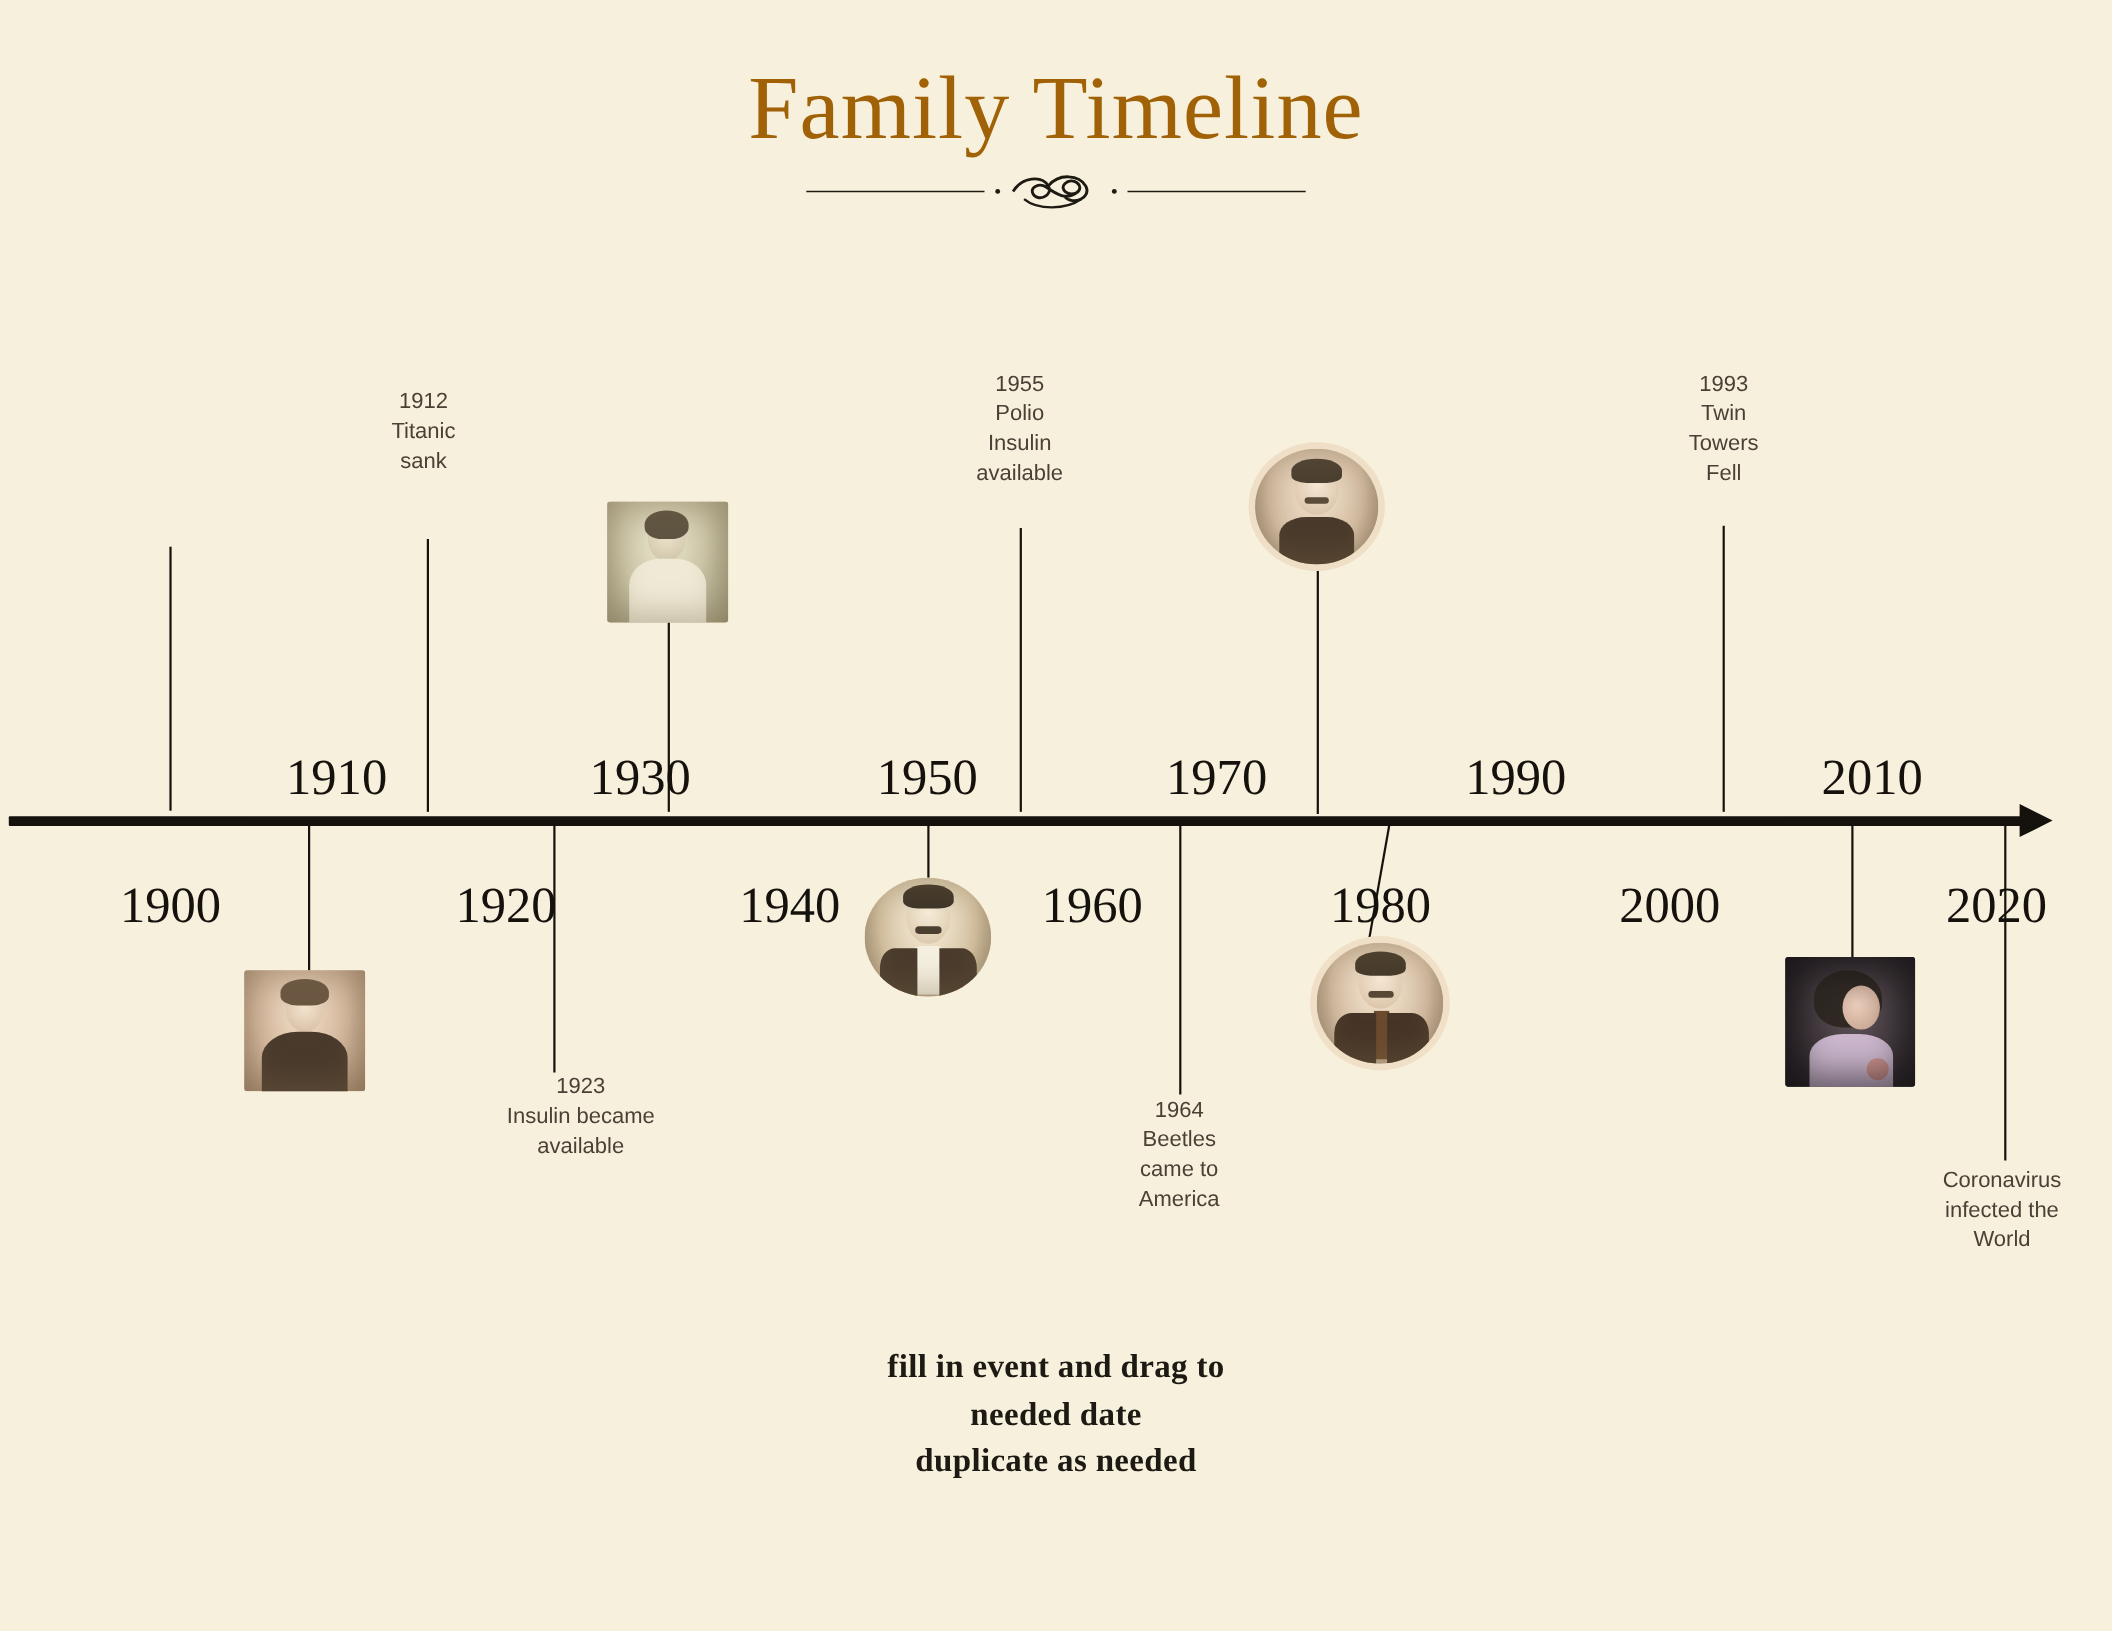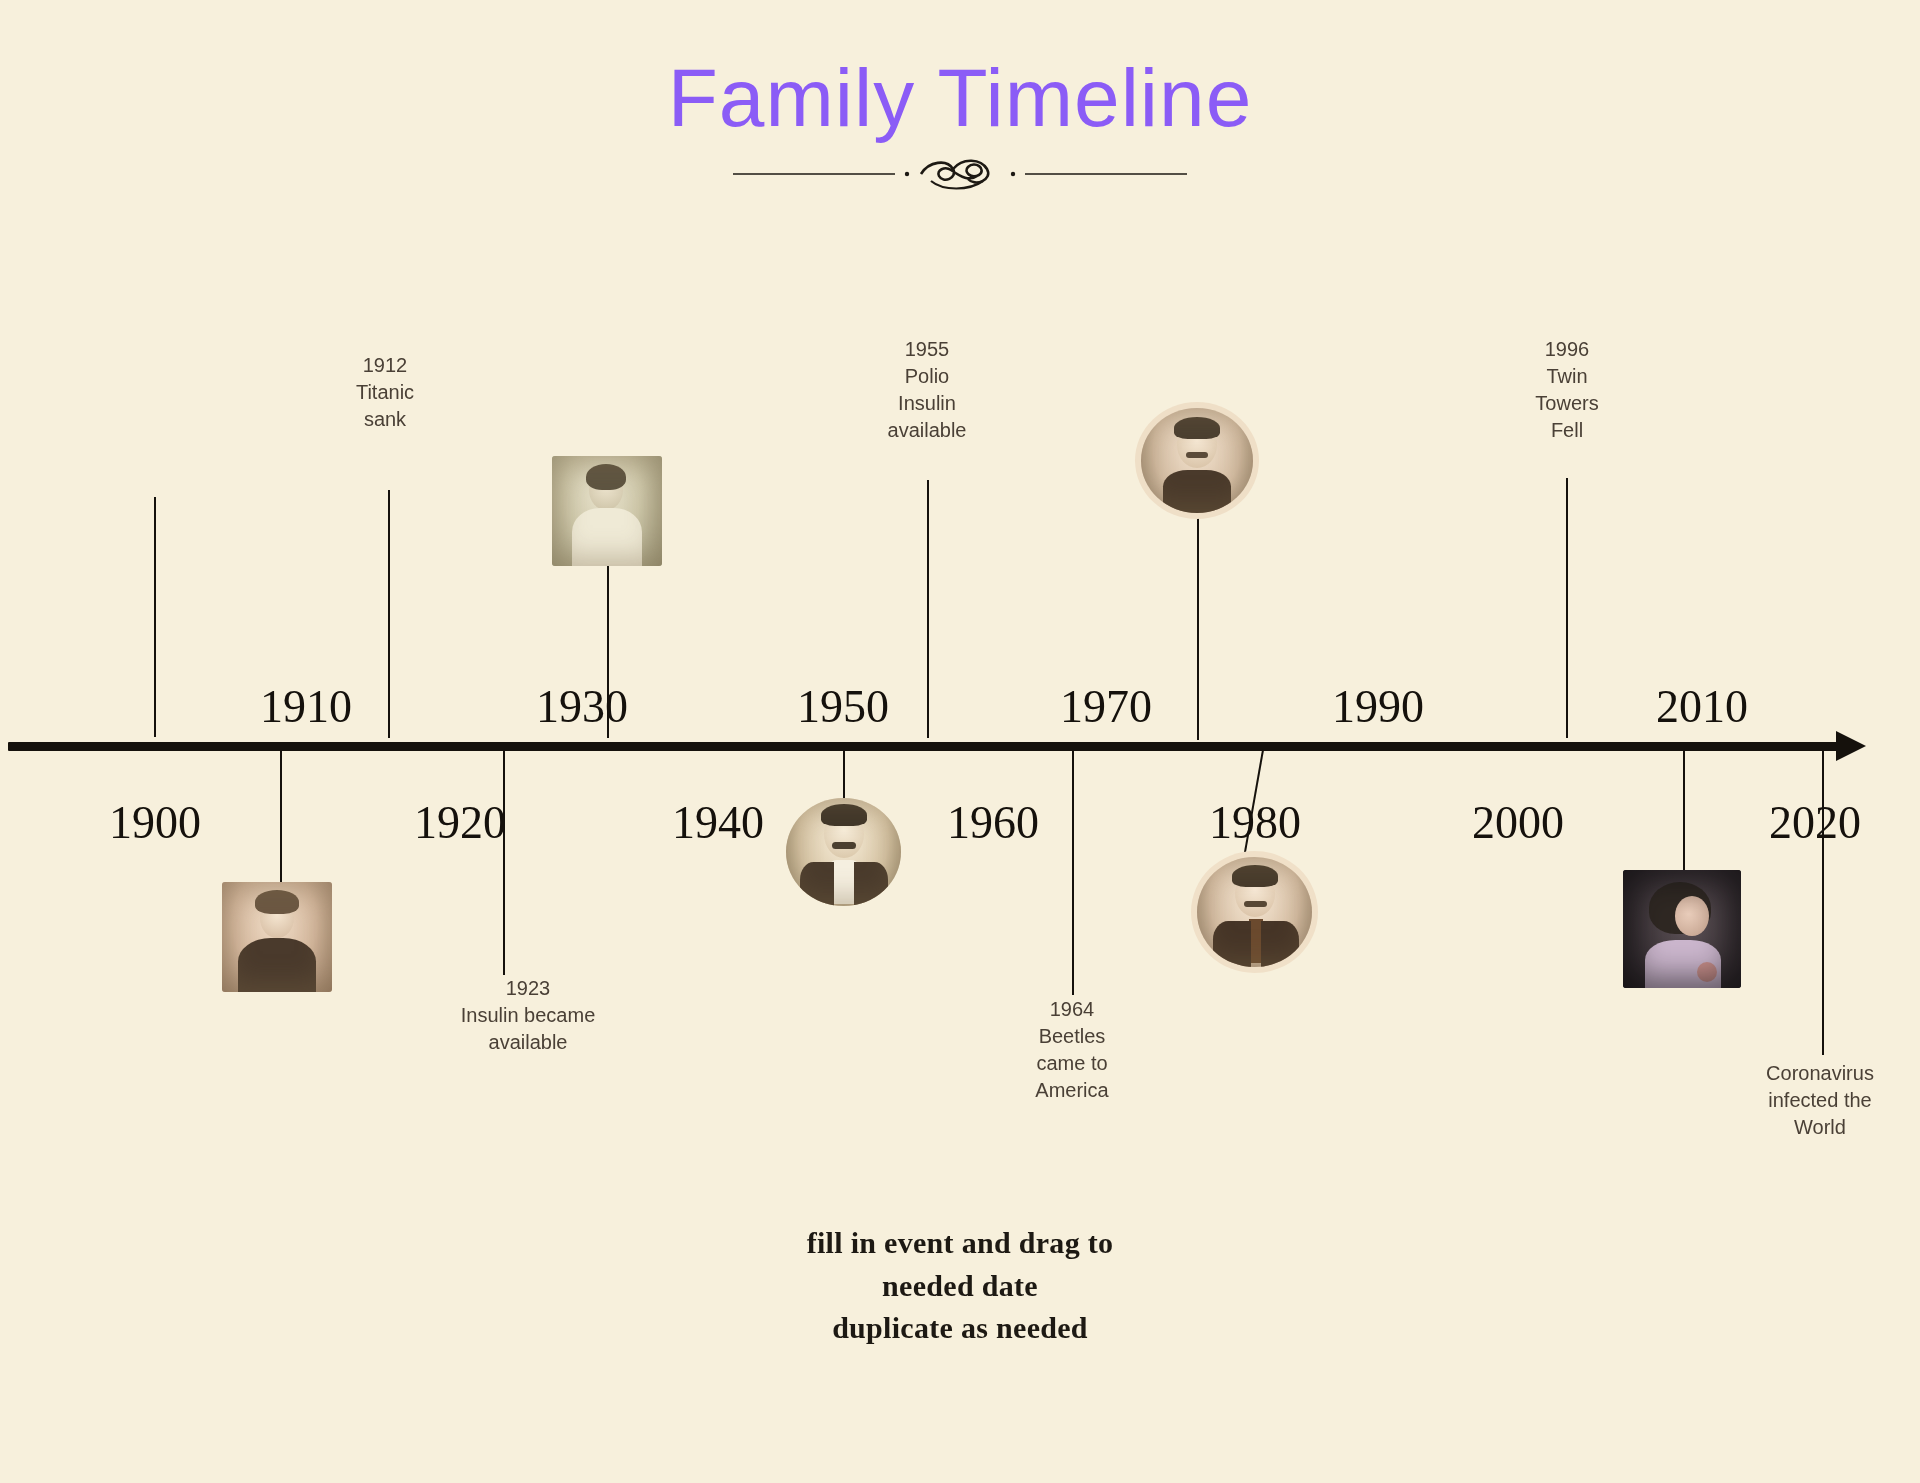--- a/index.html
+++ b/index.html
@@ -18,24 +18,24 @@
 
   
   #title-block {
     position: absolute;
     top: 55px;
     left: 0;
     width: 100%;
     text-align: center;
   }
   #page-title {
-    font-family: Liberation Sans, sans-serif;
+    font-family: Liberation Serif, serif;
     font-size: 82px;
     letter-spacing: 1px;
-    color: #8b5cf6;
+    color: #a16207;
     line-height: 1.05;
     font-weight: 400;
   }
   #title-flourish {
     margin-top: 10px;
     height: 46px;
     position: relative;
   }
   #title-flourish svg { display: block; margin: 0 auto; }
 
@@ -208,21 +208,21 @@
 </div>
 
 <div class="event-note" style="left:842px; top:336px;">
   <span class="year">1955</span>
   <span class="desc">Polio</span>
   <span class="desc">Insulin</span>
   <span class="desc">available</span>
 </div>
 
 <div class="event-note" style="left:1482px; top:336px;">
-  <span class="year">1996</span>
+  <span class="year">1993</span>
   <span class="desc">Twin</span>
   <span class="desc">Towers</span>
   <span class="desc">Fell</span>
 </div>
 
 <div class="event-note" style="left:428px; top:975px; width:200px;">
   <span class="year">1923</span>
   <span class="desc">Insulin became</span>
   <span class="desc">available</span>
 </div>

